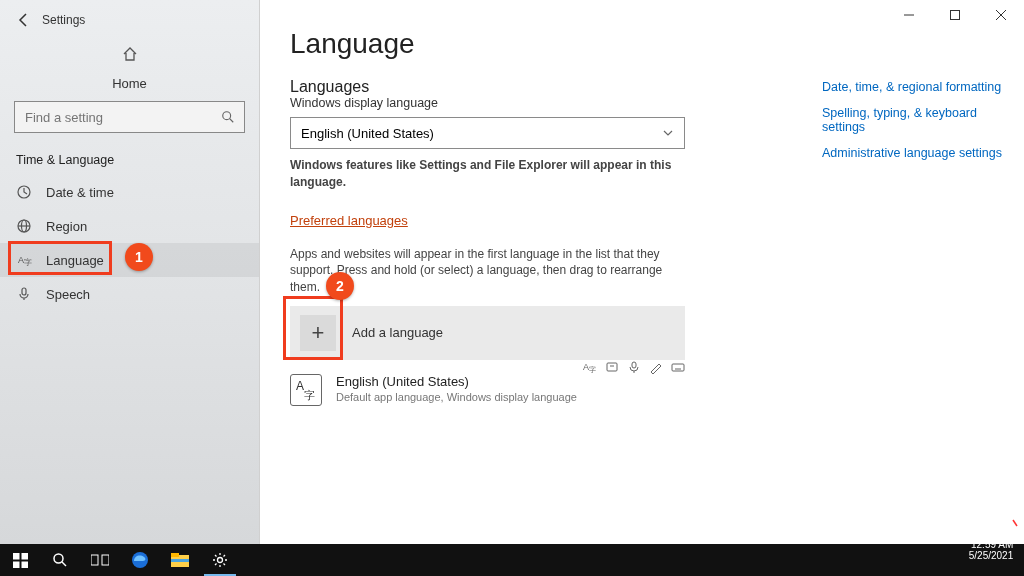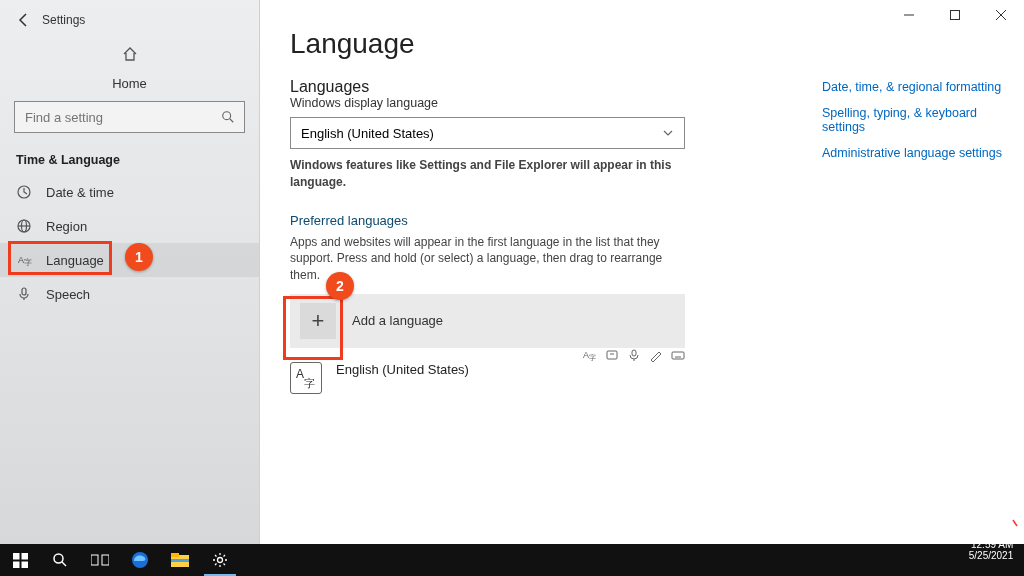--- a/index.html
+++ b/index.html
@@ -40,21 +40,21 @@
     display:flex; align-items:center;
   }
   .search input {
     border: none; outline: none; background: transparent;
     font-size: 13px; color: #701a75; width: 100%;
     padding: 0 30px 0 10px;
   }
   .search .sicon { position:absolute; right:8px; top:7px; color:#666; }
   .category {
     padding: 10px 16px 8px 16px;
-    font-size: 12.5px; font-weight: 700; color: #222;
+    font-size: 12.5px; font-weight: 400; color: #222;
   }
   .nav-item {
     display:flex; align-items:center; gap: 14px;
     padding: 9px 16px;
     font-size: 13px; color: #333;
     cursor: pointer;
     position: relative;
   }
   .nav-item.active {
     background: rgba(0,0,0,0.06);
@@ -91,21 +91,21 @@
     background:#fff;
     display:flex; align-items:center; justify-content:space-between;
     padding: 0 10px;
     font-size: 13px;
   }
   .select .chev { color:#666; }
   .helper {
     font-size: 12px; color: #444; width: 395px;
     margin-top: 8px; line-height: 1.4; font-weight: bold;
   }
-  .pref-heading { font-size: 13px; color:#0c4a6e; margin-top:22px; margin-bottom:6px; }
+  .pref-heading { font-size: 13px; color:#c2410c; margin-top:22px; margin-bottom:18px;text-decoration:underline; }
   .pref-help { font-size:12px; color:#444; width: 400px; line-height:1.4; margin-bottom: 10px;}
   .add-lang {
     width: 395px; height: 54px;
     background: #eaeaea;
     display:flex; align-items:center;
     gap: 16px;
     padding: 0 10px;
     position: relative;
     cursor:pointer;
   }
@@ -346,20 +346,21 @@
           </span>
       </div>
       <div class="lang-glyph">
         <svg width="28" height="28" viewBox="0 0 28 28">
             <text x="4" y="14" font-size="12" fill="#333">A</text>
             <text x="12" y="23" font-size="11" fill="#333">字</text>
           </svg>
       </div>
       <div>
         <div class="lang-name">English (United States)</div>
+        <div class="lang-sub">Default app language, Windows display language</div>
       </div>
     </div>
 
   </main>
 
   <div class="highlight-box" style="left:283px; top:296px; width:60px; height:64px;"></div>
   <div class="callout" style="left:326px; top:272px;">2</div>
 
   <div class="right-col">
     <a>Date, time, &amp; regional formatting</a>

